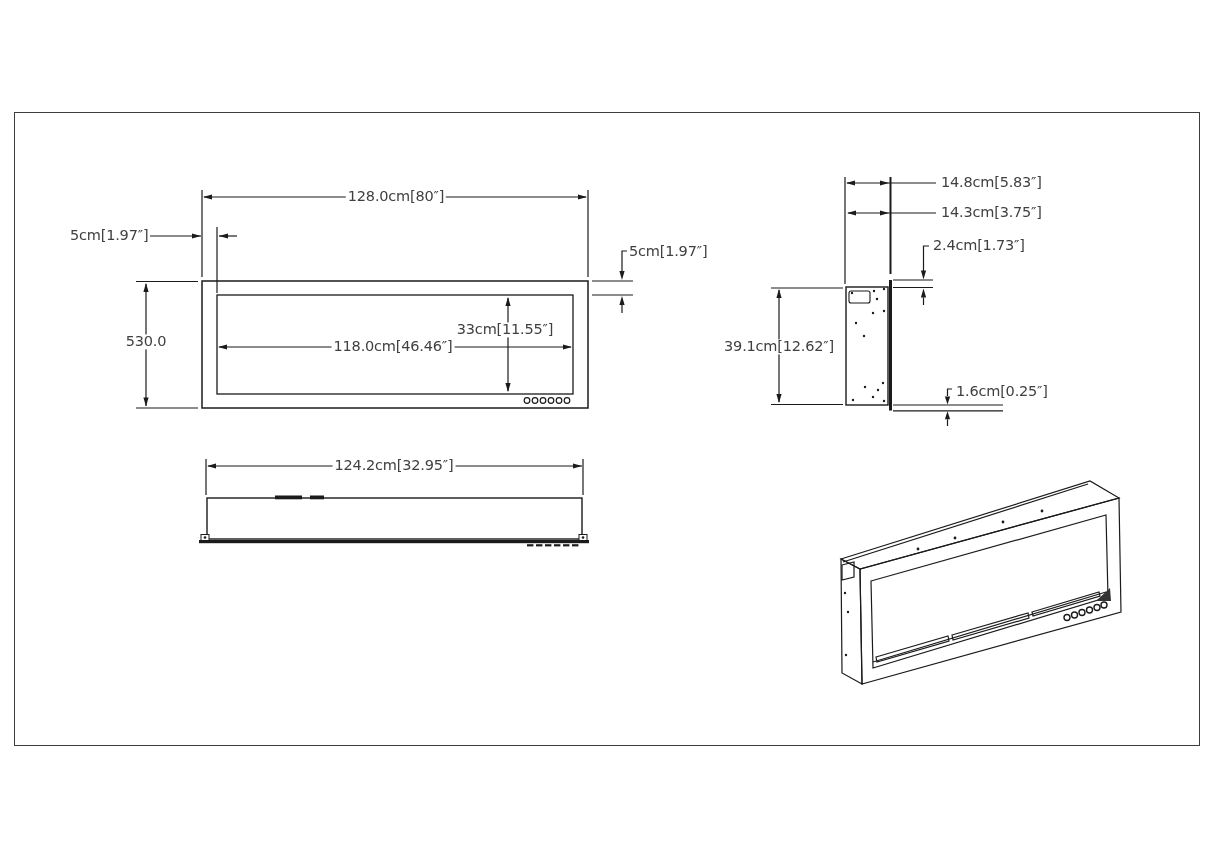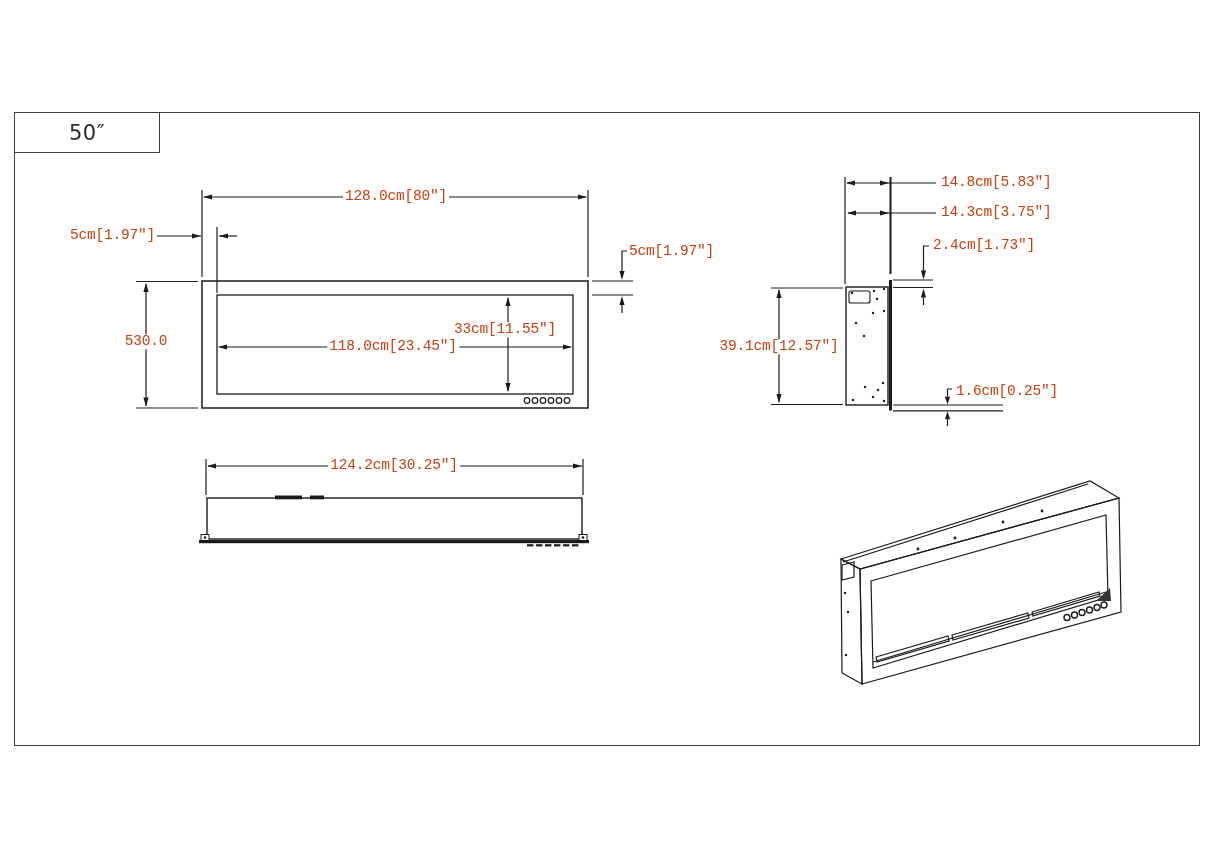--- a/index.html
+++ b/index.html
@@ -18,23 +18,22 @@
   .title-block{
     position:absolute;left:14px;top:112px;width:146px;height:41px;
     border:1.4px solid #3d3d3d;box-sizing:border-box;
     display:flex;align-items:center;justify-content:center;
     background:#fff;
   }
   .title-block span{font-size:21px;letter-spacing:0.5px;color:#2a2a2a;}
   svg.linework{position:absolute;left:0;top:0;}
   .dim-label{
     position:absolute;background:#ffffff;white-space:nowrap;
-    font-size:14.5px;letter-spacing:-0.2px;line-height:1.05;color:#c2410c;
+    font-size:14.5px;letter-spacing:-0.2px;line-height:1.05;color:#404040;
     padding:0 2px;
-    font-family:Liberation Mono, monospace;
   }
   .dim-label.center{transform:translate(-50%,-50%);}
 </style>
 </head>
 <body>
 
 <div class="sheet">
 
   <svg class="linework" width="1214" height="858" viewBox="0 0 1214 858">
     <g stroke="#1b1b1b" stroke-width="1.2" fill="none">
@@ -195,29 +194,26 @@
             <circle cx="1042" cy="511" r="1.4"></circle>
           <circle cx="845" cy="593" r="1.2"></circle>
             <circle cx="848" cy="612" r="1.2"></circle>
           <circle cx="846" cy="655" r="1.2"></circle>
         </g>
       </g>
     </g>
   </svg>
 
   <div class="page-border"></div>
-  <div class="title-block">
-    <span>50″</span>
-  </div>
 
   <div class="dim-label center" style="left:396px;top:197px">128.0cm[80″]</div>
   <div class="dim-label" style="left:68px;top:228px">5cm[1.97″]</div>
   <div class="dim-label" style="left:627px;top:244px">5cm[1.97″]</div>
   <div class="dim-label center" style="left:146px;top:342px">530.0</div>
   <div class="dim-label center" style="left:505px;top:330px">33cm[11.55″]</div>
-  <div class="dim-label center" style="left:393px;top:347px">118.0cm[23.45″]</div>
-  <div class="dim-label center" style="left:394px;top:466px">124.2cm[30.25″]</div>
+  <div class="dim-label center" style="left:393px;top:347px">118.0cm[46.46″]</div>
+  <div class="dim-label center" style="left:394px;top:466px">124.2cm[32.95″]</div>
   <div class="dim-label" style="left:939px;top:175px">14.8cm[5.83″]</div>
   <div class="dim-label" style="left:939px;top:205px">14.3cm[3.75″]</div>
   <div class="dim-label" style="left:931px;top:238px">2.4cm[1.73″]</div>
-  <div class="dim-label center" style="left:779px;top:347px">39.1cm[12.57″]</div>
+  <div class="dim-label center" style="left:779px;top:347px">39.1cm[12.62″]</div>
   <div class="dim-label" style="left:954px;top:384px">1.6cm[0.25″]</div>
 </div>
 
 </body></html>

